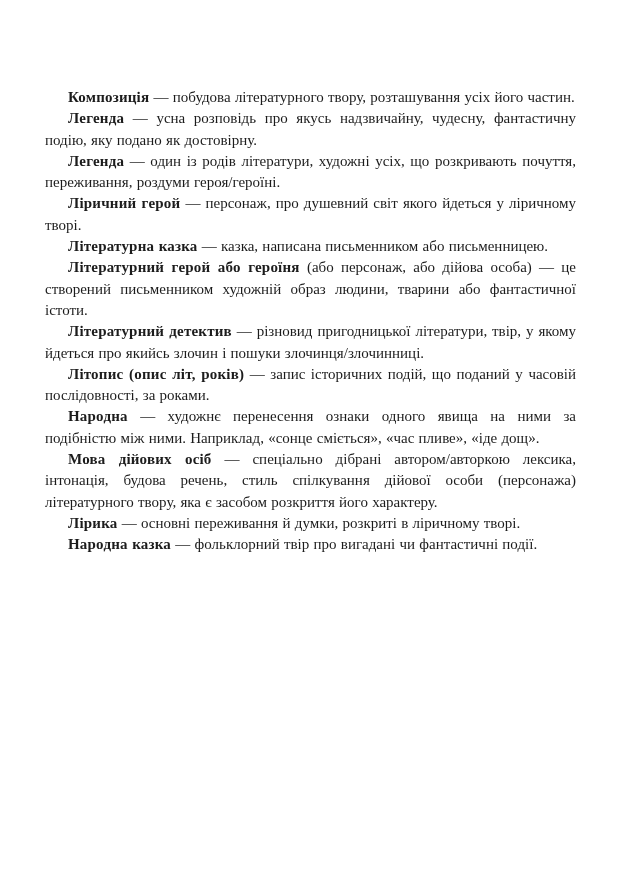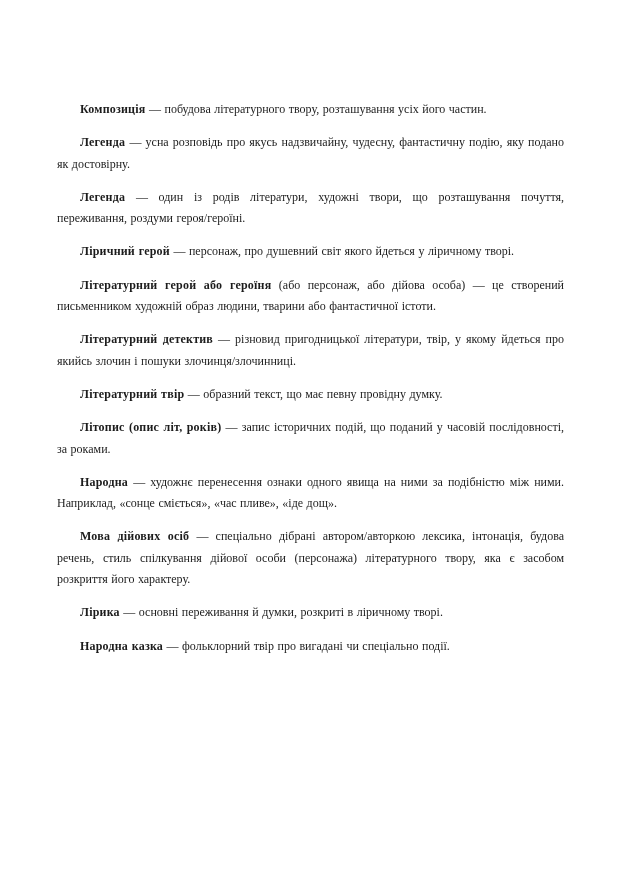--- a/index.html
+++ b/index.html
@@ -15,69 +15,69 @@
     overflow: hidden;
     position: relative;
   }
   .page {
     position: absolute;
     top: 87px;
     left: 45px;
     width: 531px;
   }
   p.entry {
-    margin: 12px;
+    margin: 0;
     padding: 0;
     text-indent: 23px;
     text-align: justify;
-    font-size: 12px;
+    font-size: 15px;
     line-height: 21.3px;
     word-spacing: 0.5px;
   }
   p.entry b.term {
     font-weight: 700;
     letter-spacing: 0.2px;
   }
 </style>
 </head>
 <body>
 
 <div class="page">
 
   <p class="entry"><b class="term">Композиція</b>
     <span>— побудова літературного твору, розташування усіх його частин.</span></p>
 
   <p class="entry"><b class="term">Легенда</b>
     <span>— усна розповідь про якусь надзвичайну, чудесну, фантастичну подію, яку подано як достовірну.</span></p>
 
   <p class="entry"><b class="term">Легенда</b>
-    <span>— один із родів літератури, художні твори, що розташування почуття, переживання, роздуми героя/героїні.</span></p>
+    <span>— один із родів літератури, художні усіх, що розкривають почуття, переживання, роздуми героя/героїні.</span></p>
 
   <p class="entry"><b class="term">Ліричний герой</b>
     <span>— персонаж, про душевний світ якого йдеться у ліричному творі.</span></p>
 
+  <p class="entry"><b class="term">Літературна казка</b>
+    <span>— казка, написана письменником або письменницею.</span></p>
 
   <p class="entry"><b class="term">Літературний герой або героїня</b>
     <span>(або персонаж, або дійова особа) — це створений письменником художній образ людини, тварини або фантастичної істоти.</span></p>
 
   <p class="entry"><b class="term">Літературний детектив</b>
     <span>— різновид пригодницької літератури, твір, у якому йдеться про якийсь злочин і пошуки злочинця/злочинниці.</span></p>
 
-  <p class="entry"><b class="term">Літературний твір</b>
-    <span>— образний текст, що має певну провідну думку.</span></p>
 
   <p class="entry"><b class="term">Літопис (опис літ, років)</b>
     <span>— запис історичних подій, що поданий у часовій послідовності, за роками.</span></p>
 
   <p class="entry"><b class="term">Народна</b>
     <span>— художнє перенесення ознаки одного явища на ними за подібністю між ними. Наприклад, «сонце сміється», «час пливе», «іде дощ».</span></p>
 
 
   <p class="entry"><b class="term">Мова дійових осіб</b>
     <span>— спеціально дібрані автором/авторкою лексика, інтонація, будова речень, стиль спілкування дійової особи (персонажа) літературного твору, яка є засобом розкриття його характеру.</span></p>
 
   <p class="entry"><b class="term">Лірика</b>
     <span>— основні переживання й думки, розкриті в ліричному творі.</span></p>
 
   <p class="entry"><b class="term">Народна казка</b>
-    <span>— фольклорний твір про вигадані чи спеціально події.</span></p>
+    <span>— фольклорний твір про вигадані чи фантастичні події.</span></p>
 
 </div>
 
 </body></html>

